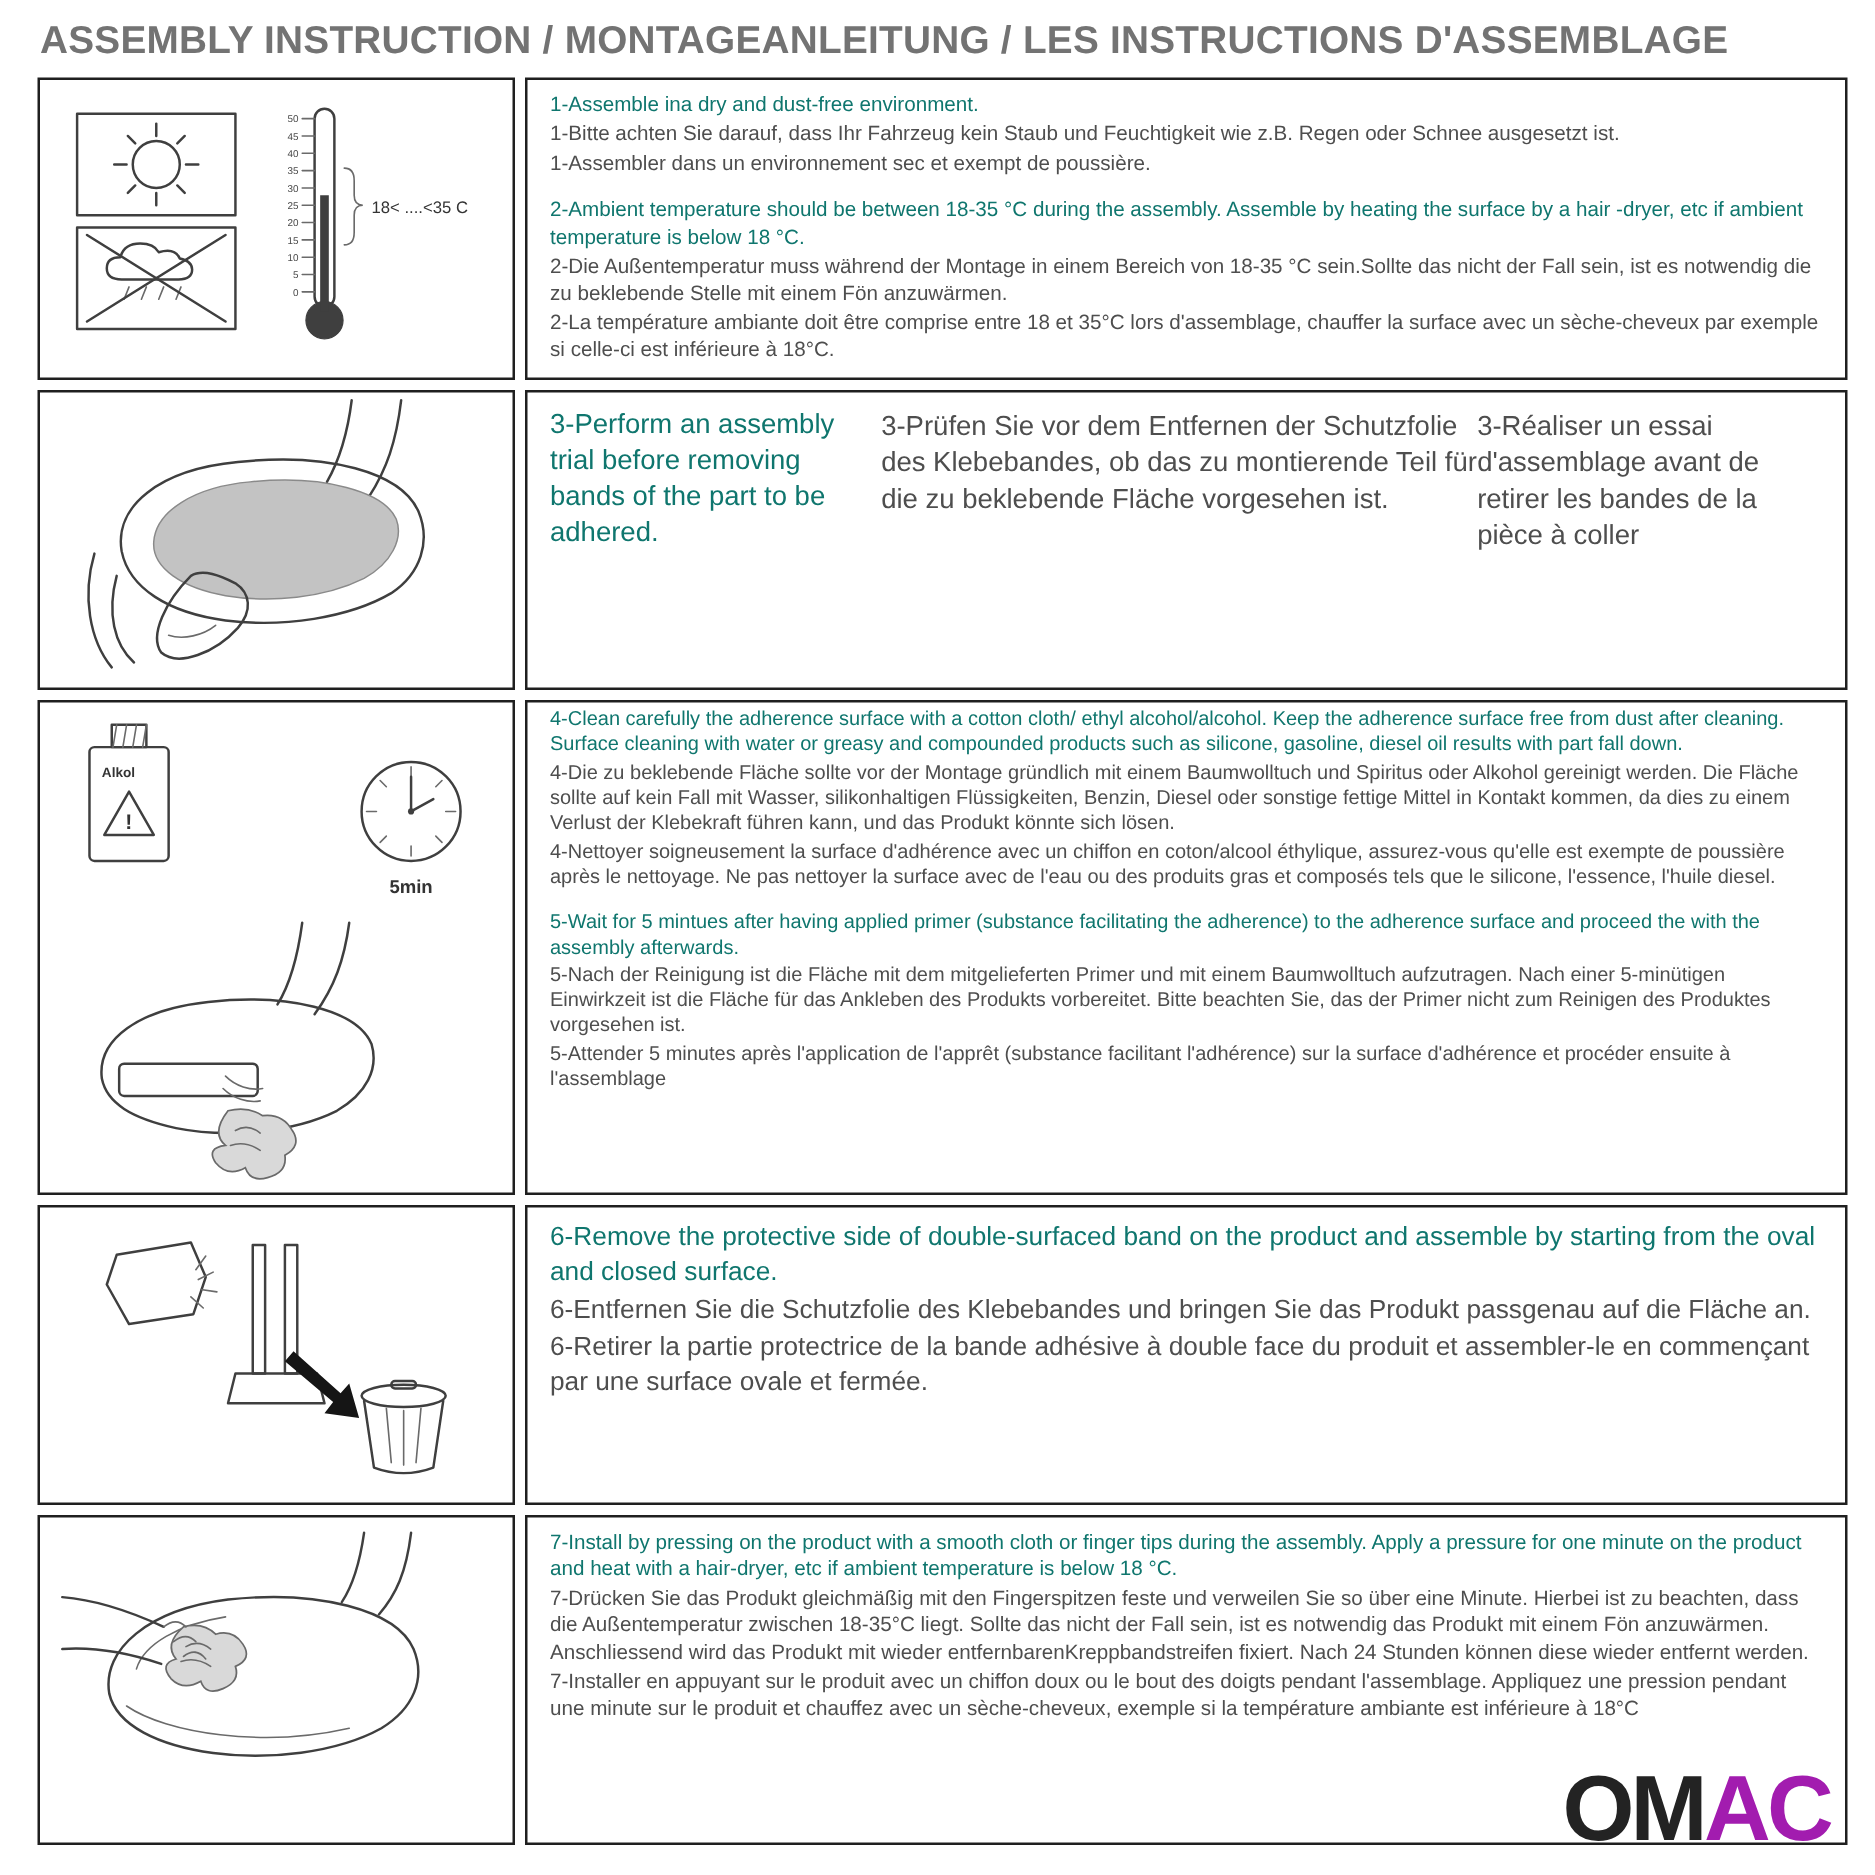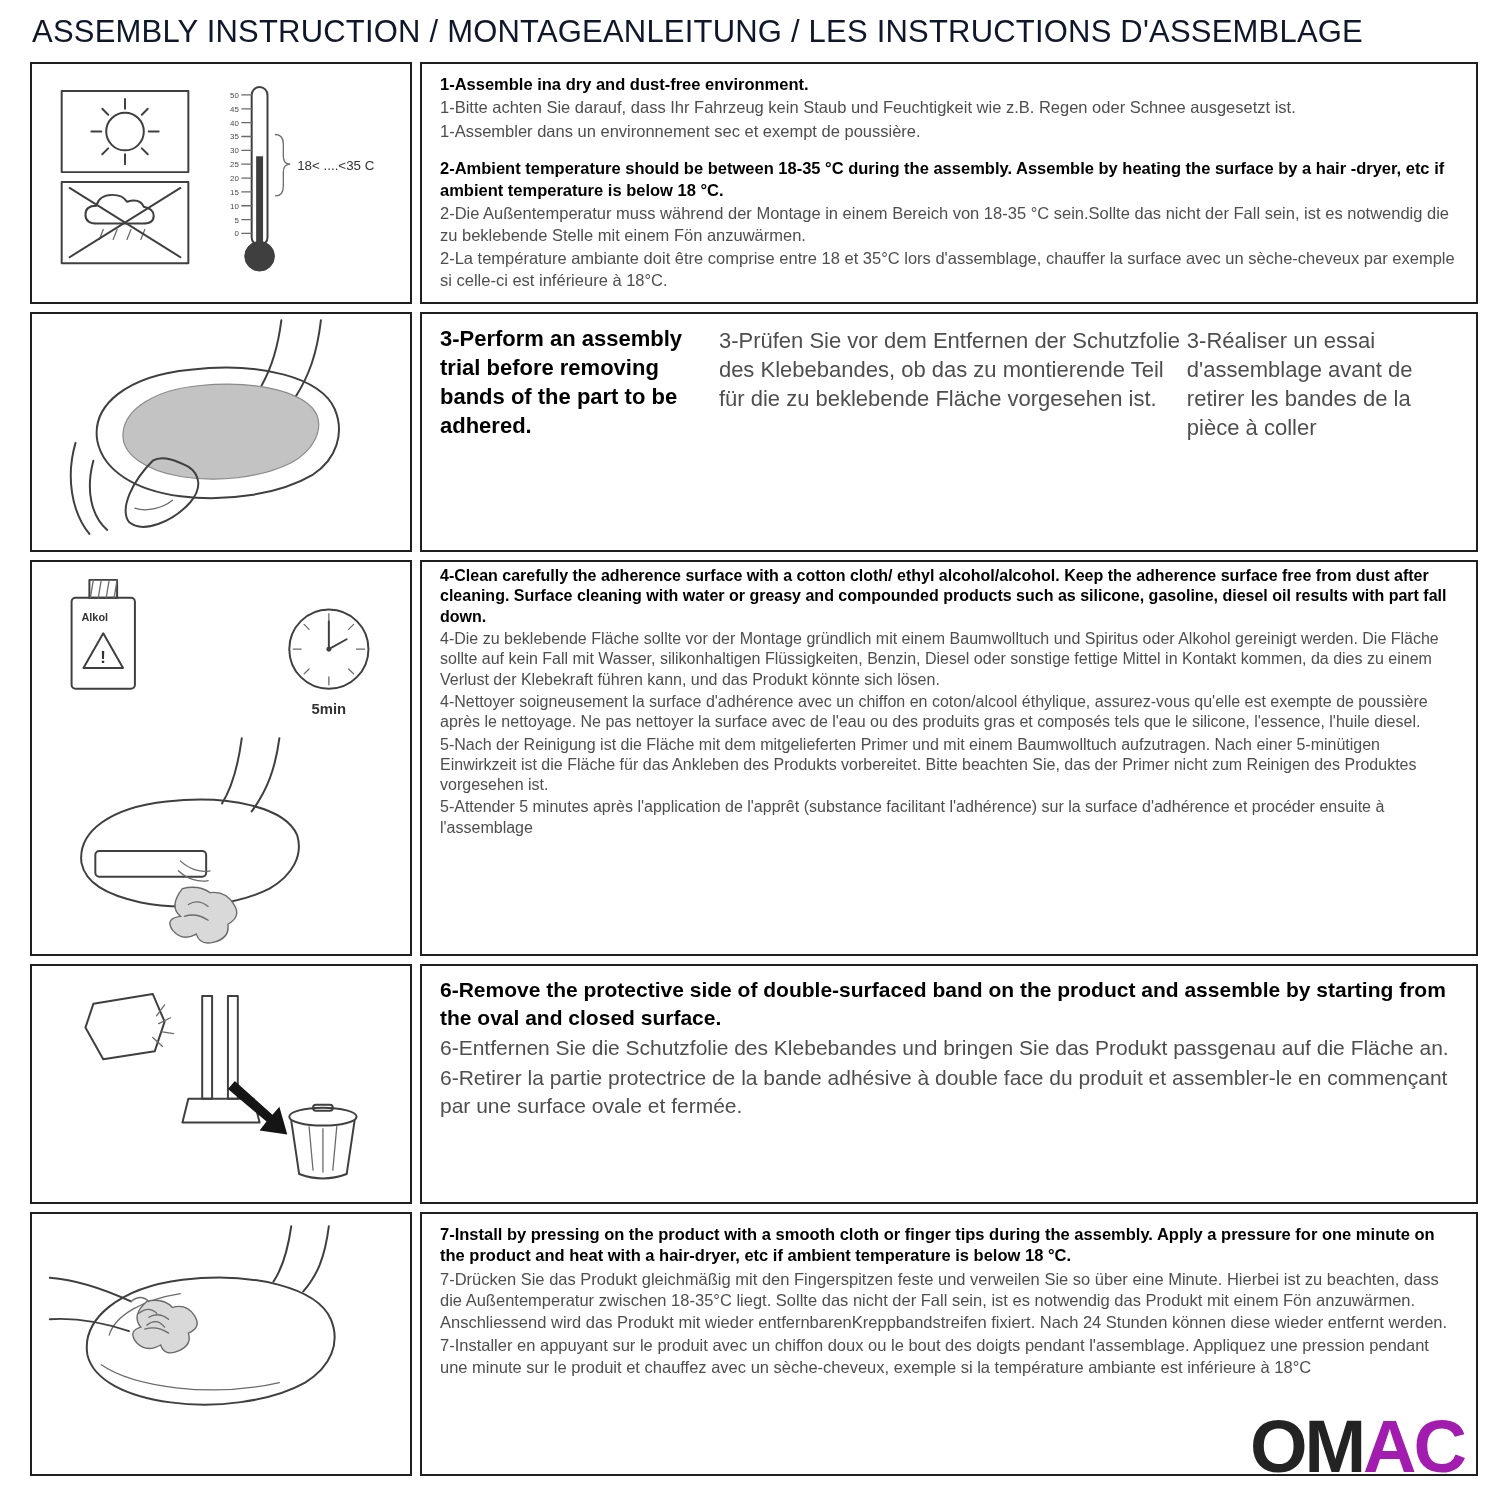--- a/index.html
+++ b/index.html
@@ -5,34 +5,34 @@
   * { margin:0; padding:0; box-sizing:border-box; }
   html,body { background:#ffffff; }
   body {
     width:1500px; height:1500px;
     font-family:"Liberation Sans", sans-serif;
     color:#3d3d3d;
     overflow:hidden;
   }
   .page { width:1500px; height:1500px; padding:10px 22px 12px 30px; position:relative; }
   .title {
-    color:#0f172a; font-size:31px; font-weight:400; letter-spacing:.2px;
+    color:#737373; font-size:31px; font-weight:700; letter-spacing:.2px;
     margin:4px 0 12px 2px; white-space:nowrap;
   }
   .row { display:flex; gap:8px; margin-bottom:8px; }
   .illus {
     width:382px; flex:none; border:2px solid #1f1f1f; background:#fff;
     display:flex; align-items:center; justify-content:center; overflow:hidden;
   }
   .illus svg { width:100%; height:100%; display:block; }
   .txt { flex:1; border:2px solid #1f1f1f; padding:10px 18px; overflow:hidden; }
   .txt p { line-height:1.3; }
   .txt p + p { margin-top:2px; }
   .txt p.gap { margin-top:16px; }
-  .b { font-weight:700; color:#000000; }
+  .b { font-weight:400; color:#0f766e; }
   .r { font-weight:400; color:#4e4e4e; }
 
   .row1 { height:242px; }
   .row1 .txt p { font-size:16.5px; }
   .row2 { height:240px; }
   .row2 .txt { display:flex; flex-direction:row; justify-content:center; }
   .row2 .txt p { font-size:22px; line-height:1.32; }
   .row3 { height:396px; }
   .row3 .txt { padding-top:4px; }
   .row3 .txt p { font-size:16px; line-height:1.27; }
@@ -167,20 +167,21 @@
             <path d="M152,328 q-14,18 -2,28 q-16,2 -8,14 q10,12 24,4 q4,12 18,8 q16,-4 14,-18 q14,-8 6,-20 q-8,-14 -24,-12 q-12,-8 -28,-4 z" fill="#d9d9d9" stroke="#6a6a6a" stroke-width="1.4"></path>
             <path class="ln-thin" d="M158,344 q10,-6 20,2 M154,356 q12,-4 24,4"></path>
           </g>
         </g>
       </svg>
     </div>
     <div class="txt">
       <p class="b">4-Clean carefully the adherence surface with a cotton cloth/ ethyl alcohol/alcohol. Keep the adherence surface free from dust after cleaning. Surface cleaning with water or greasy and compounded products such as silicone, gasoline, diesel oil results with part fall down.</p>
       <p class="r">4-Die zu beklebende Fläche sollte vor der Montage gründlich mit einem Baumwolltuch und Spiritus oder Alkohol gereinigt werden. Die Fläche sollte auf kein Fall mit Wasser, silikonhaltigen Flüssigkeiten, Benzin, Diesel oder sonstige fettige Mittel in Kontakt kommen, da dies zu einem Verlust der Klebekraft führen kann, und das Produkt könnte sich lösen.</p>
       <p class="r">4-Nettoyer soigneusement la surface d'adhérence avec un chiffon en coton/alcool éthylique, assurez-vous qu'elle est exempte de poussière après le nettoyage. Ne pas nettoyer la surface avec de l'eau ou des produits gras et composés tels que le silicone, l'essence, l'huile diesel.</p>
+      <p class="b gap">5-Wait for 5 mintues after having applied primer (substance facilitating the adherence) to the adherence surface and proceed the with the assembly afterwards.</p>
       <p class="r">5-Nach der Reinigung ist die Fläche mit dem mitgelieferten Primer und mit einem Baumwolltuch aufzutragen. Nach einer 5-minütigen Einwirkzeit ist die Fläche für das Ankleben des Produkts vorbereitet. Bitte beachten Sie, das der Primer nicht zum Reinigen des Produktes vorgesehen ist.</p>
       <p class="r">5-Attender 5 minutes après l'application de l'apprêt (substance facilitant l'adhérence) sur la surface d'adhérence et procéder ensuite à l'assemblage</p>
     </div>
   </div>
 
   <div class="row row4">
     <div class="illus">
       <svg viewBox="0 0 382 238">
         <g>
           <path class="ln" fill="#ffffff" d="M62,38 L122,28 L134,56 L124,86 L72,94 L54,62 Z"></path>

